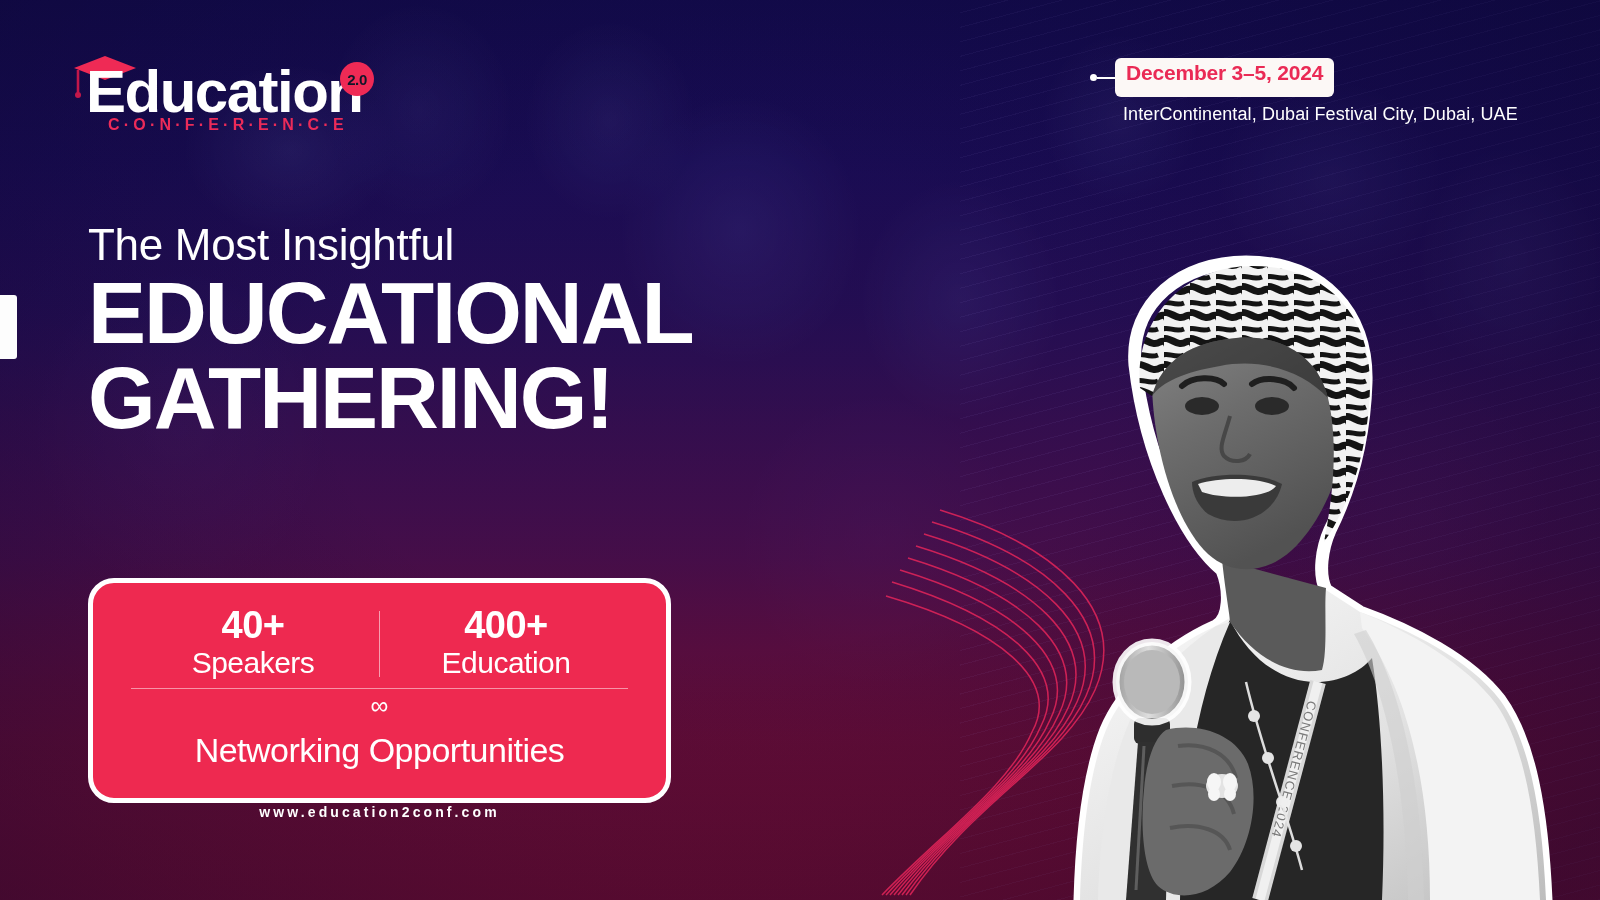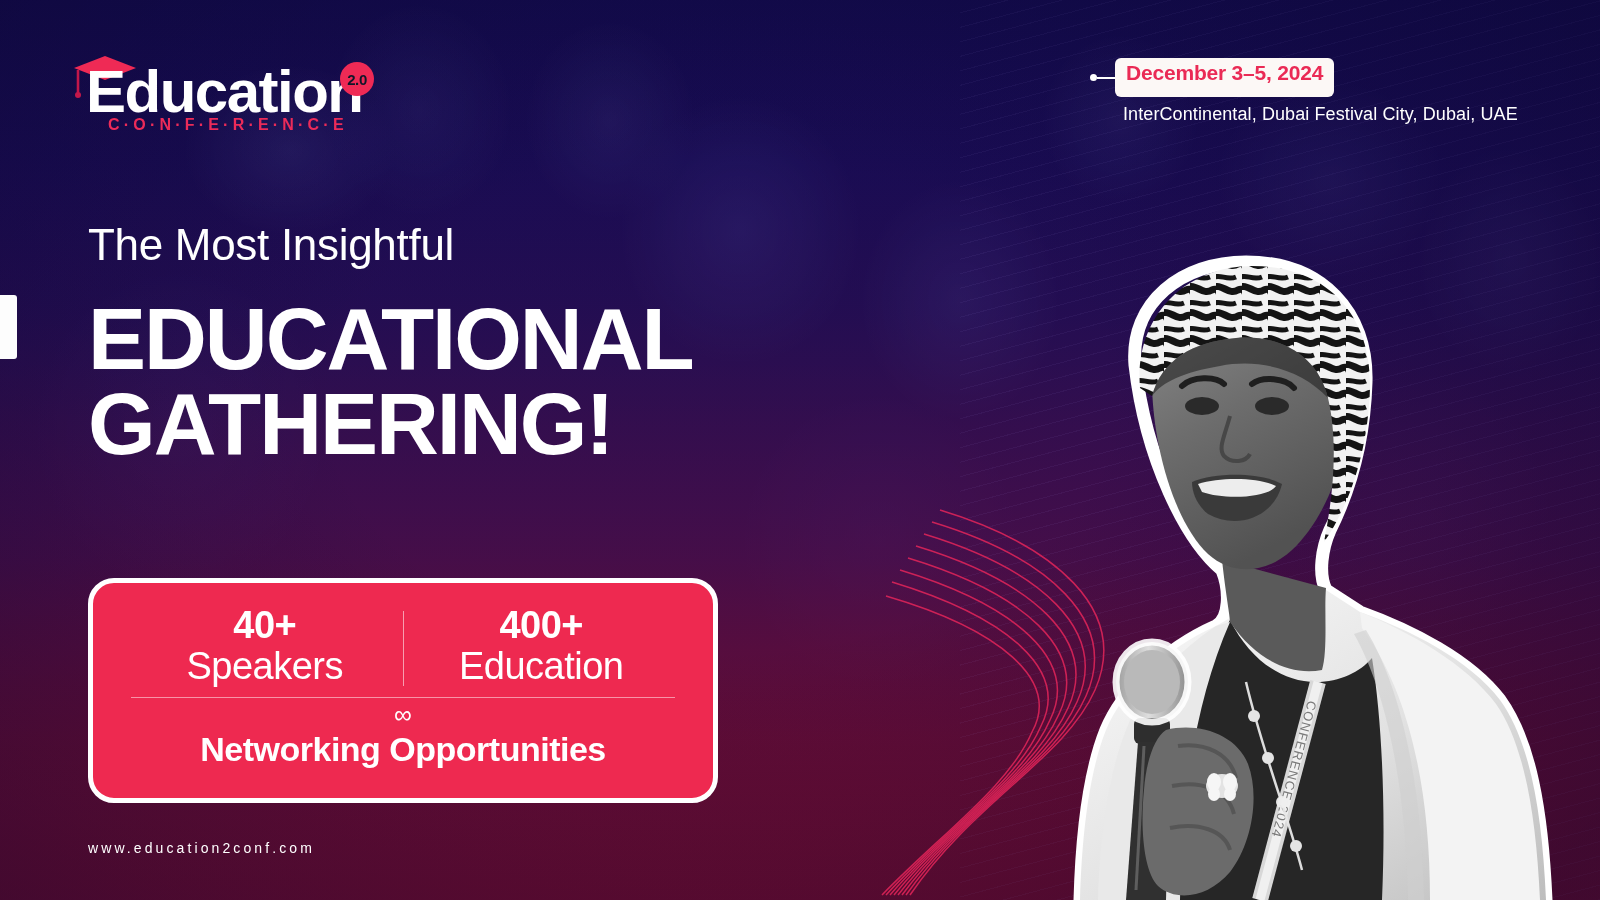--- a/index.html
+++ b/index.html
@@ -119,54 +119,54 @@
     letter-spacing:.1px; white-space:nowrap;
   }
 
   
   .headline { position:absolute; left:88px; top:222px; }
   .head-kicker {
     font-size:44px; font-weight:300; color:#ffffff;
     letter-spacing:-.3px; line-height:1.05;
   }
   .head-main {
-    margin-top:28px;
+    margin-top:2px;
     font-size:87px; font-weight:700; color:#ffffff;
     line-height:.98; letter-spacing:-2px;
     text-transform:uppercase;
   }
   .head-main span { display:block; }
 
   
   .stats-card {
     position:absolute; left:88px; top:578px;
-    width:630px; height:225px;
+    width:583px; height:225px;
     background:#ee2950;
     border:5px solid #ffffff;
     border-radius:26px;
     padding:22px 34px 18px 34px;
     display:flex; flex-direction:column;
   }
   .stats-top { display:flex; flex:none; }
   .stat {
     flex:1; text-align:center; color:#fff;
   }
   .stat-num { font-size:38px; font-weight:700; line-height:1.08; letter-spacing:-.5px; }
-  .stat-label { font-size:38px; font-weight:400; line-height:1.1; letter-spacing:-.5px; }
+  .stat-label { font-size:30px; font-weight:400; line-height:1.1; letter-spacing:-.5px; }
   .stat-divider { width:1px; background:rgba(255,255,255,.55); margin:6px 0 2px 0; flex:none; }
   .stats-hr { height:1px; background:rgba(255,255,255,.5); margin:9px 4px 0 4px; flex:none; }
   .stats-bottom { text-align:center; color:#fff; margin-top:4px; }
   .infinity { font-size:25px; line-height:1; font-weight:400; }
-  .net-label { font-size:34px; font-weight:700; letter-spacing:-.5px; line-height:1.15; margin-top:3px; }
+  .net-label { font-size:34px; font-weight:400; letter-spacing:-.5px; line-height:1.15; margin-top:13px; }
 
   
   .website {
-    position:absolute; left:88px; top:840px; width:583px;
-    text-align:left;
-    color:#ffffff; font-size:14px; font-weight:400;
+    position:absolute; left:88px; top:804px; width:583px;
+    text-align:center;
+    color:#ffffff; font-size:14px; font-weight:700;
     letter-spacing:3.1px;
   }
 
   
   .speaker { position:absolute; left:930px; top:230px; width:670px; height:670px; }
 </style>
 </head>
 <body>
 
 <div class="banner">

